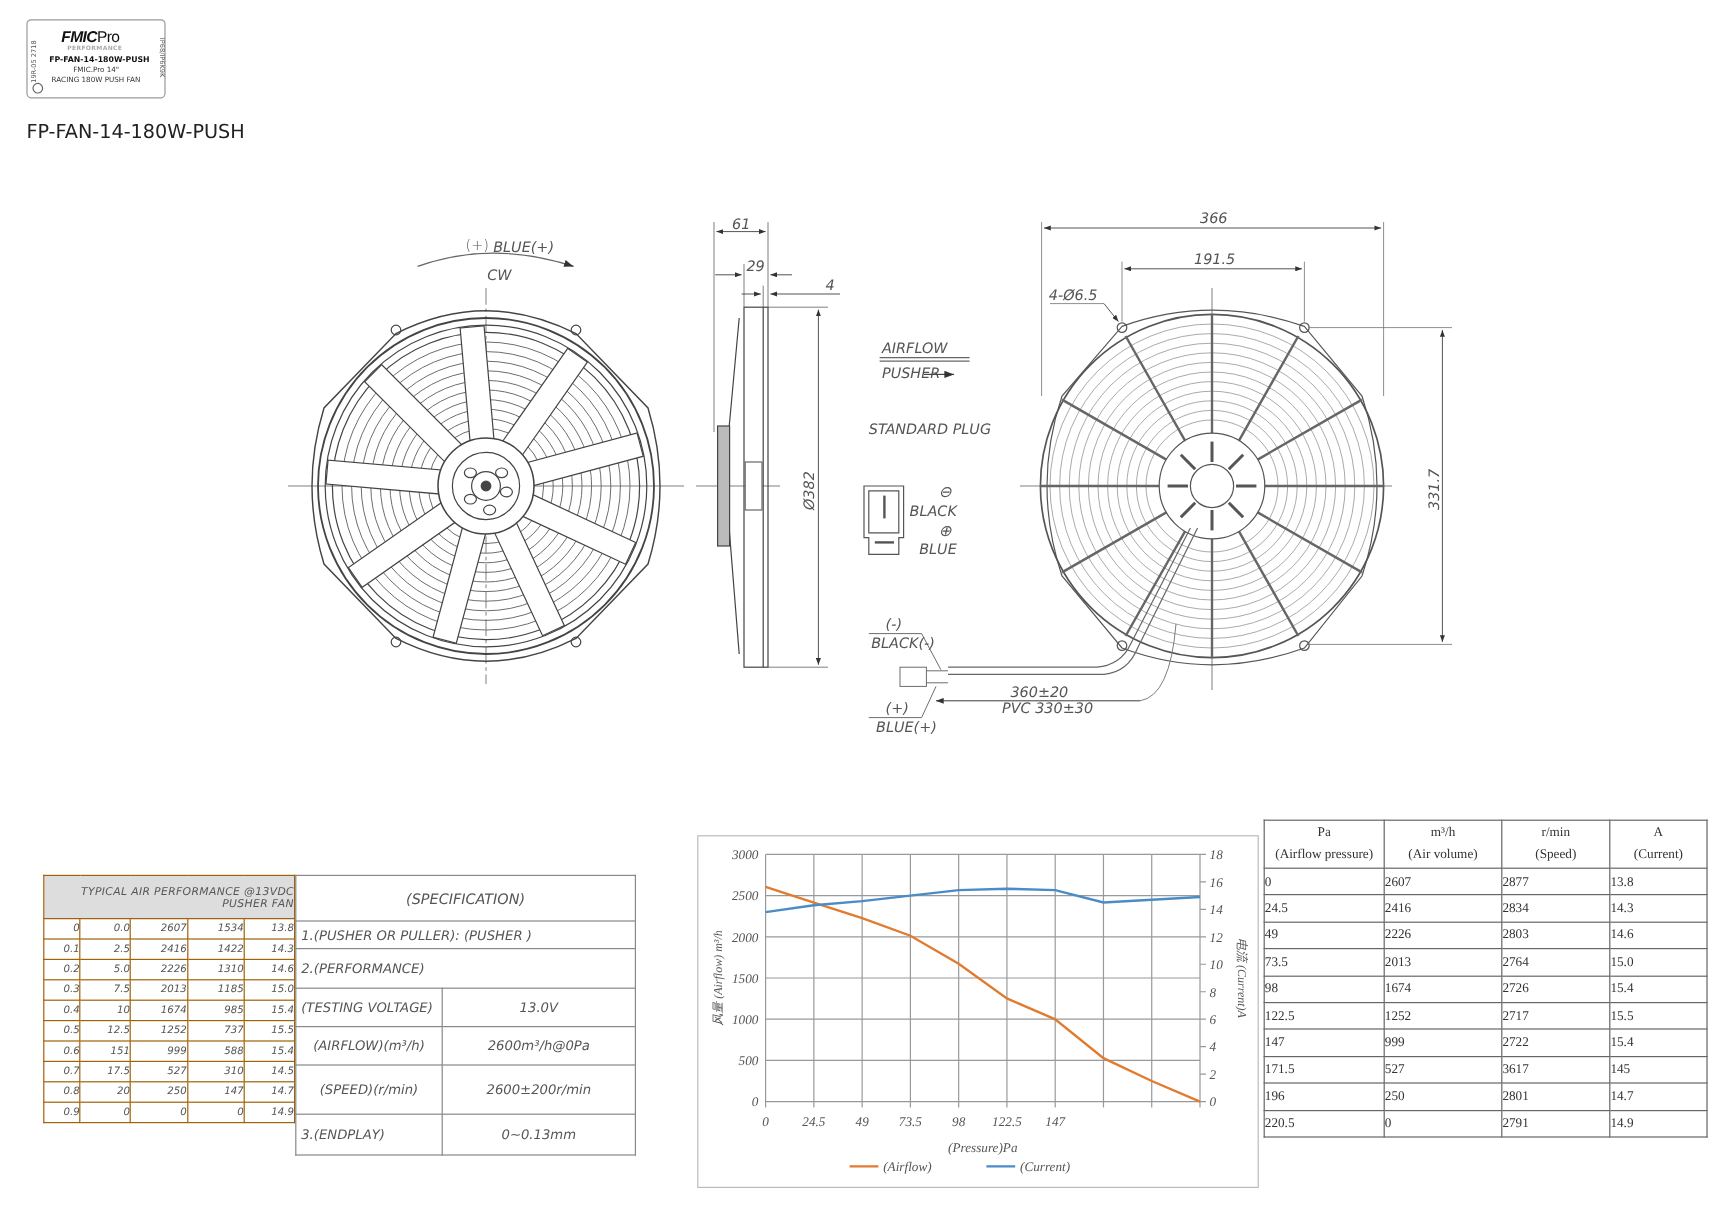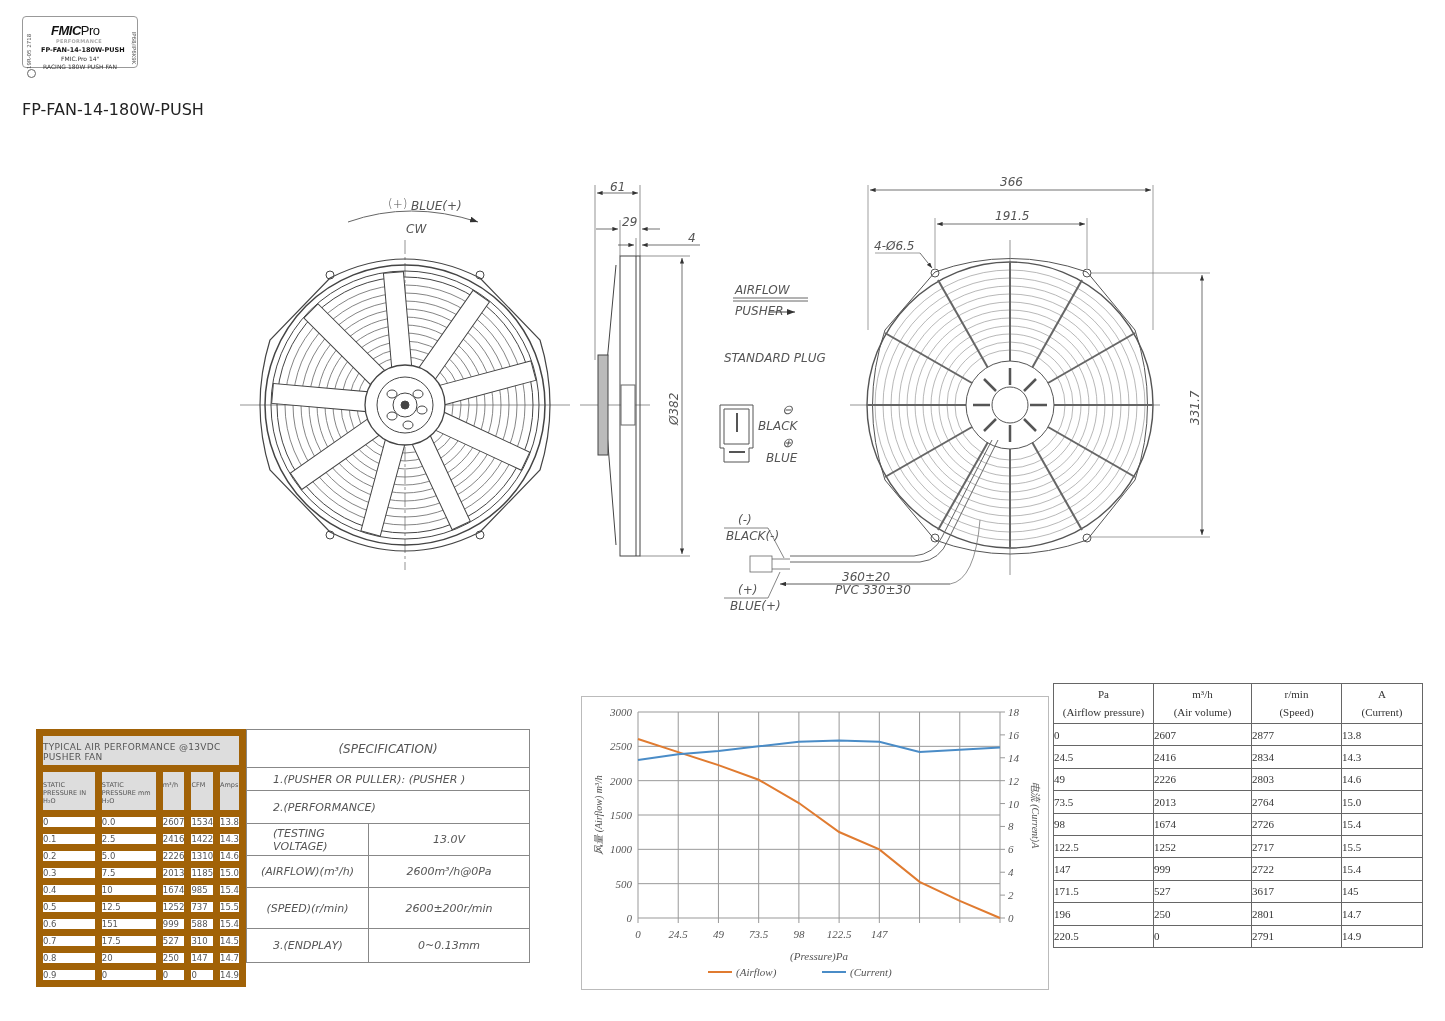--- a/index.html
+++ b/index.html
@@ -1,39 +1,39 @@
 <!DOCTYPE html>
 <html><head>
 <meta charset="utf-8">
 <style>
   *{box-sizing:border-box;margin:0;padding:0}
   body{width:1445px;height:1021px;background:#fff;position:relative;overflow:hidden;font-family:"DejaVu Sans",sans-serif;color:#333}
   .abs{position:absolute}
   
-  #label-box{left:22px;top:16px;width:116px;height:52px;border:1px solid #999;border-radius:4px;background:#fff}
+  #label-box{left:22px;top:16px;width:116px;height:66px;border:1px solid #999;border-radius:4px;background:#fff}
   #label-box .logo{position:absolute;left:28px;top:6px;font-family:"Liberation Sans",sans-serif;font-weight:bold;font-style:italic;font-size:13px;color:#111;letter-spacing:-0.5px}
   #label-box .logo span{font-style:normal;font-weight:normal}
   #label-box .perf{position:absolute;left:33px;top:21px;font-size:5px;color:#aaa;font-weight:bold;letter-spacing:0.3px}
   #label-box .pn{position:absolute;left:18px;top:29px;font-size:6.5px;font-weight:bold;color:#111}
   #label-box .l1{position:absolute;left:38px;top:38px;font-size:6px;color:#333}
   #label-box .l2{position:absolute;left:20px;top:46px;font-size:6px;color:#333}
   #label-box .vert-l{position:absolute;left:0px;top:24px;font-size:5.5px;color:#555;transform:rotate(-90deg);transform-origin:left top;top:52px;left:3px}
   #label-box .vert-r{position:absolute;right:-14px;top:28px;font-size:5.5px;color:#555;transform:rotate(90deg)}
   #label-box .ce{position:absolute;left:4px;top:52px;width:9px;height:9px;border:1px solid #666;border-radius:50%}
   #part-number{left:22px;top:100px;font-size:16px;color:#222;font-family:"DejaVu Sans",sans-serif}
 
   
   table{border-collapse:collapse}
   #perf-table{left:36px;top:729px;width:210px;font-size:8px}
-  #perf-table td,#perf-table th{border:7px solid #a16207;text-align:left;color:#555;font-weight:normal}
+  #perf-table td,#perf-table th{border:1px solid #a16207;text-align:right;font-style:italic;color:#555;font-weight:normal}
   #perf-table .title{background:#ddd;height:36px;font-size:9px;letter-spacing:0.3px;padding-top:2px}
   #perf-table .hdr th{background:#ddd;height:45px;font-size:6.5px;vertical-align:top;padding-top:10px;line-height:1.2}
   #perf-table td{height:17px;font-size:8.5px}
   #spec-table{left:246px;top:729px;width:284px;font-size:11px}
-  #spec-table td{border:1px solid #888;font-style:italic;color:#555;padding-left:26px;height:23px}
+  #spec-table td{border:1px solid #888;font-style:italic;color:#555;padding-left:4px;height:23px}
   #spec-table td.c{text-align:center;padding-left:0}
   #data-table{left:1053px;top:683px;width:370px;font-family:"Liberation Serif",serif;font-size:11px;color:#333}
   #data-table td,#data-table th{border:1px solid #666;font-weight:normal}
   #data-table th{height:40px;line-height:1.6}
   #data-table td{height:22.4px}
 
   
   #chart-box{left:581px;top:696px;width:468px;height:294px;border:1px solid #bbb}
   svg text{font-family:"Liberation Serif",serif;font-style:italic}
   .dim{font-family:"DejaVu Sans",sans-serif;font-style:italic;fill:#555;font-size:12px;font-weight:300}
@@ -260,27 +260,20 @@
   <text class="dim" x="730" y="610" font-size="9">BLUE(+)</text>
   <text class="dim" x="842" y="581" font-size="9">360±20</text>
   <text class="dim" x="835" y="594" font-size="9">PVC  330±30</text>
 </svg>
 
 <table id="perf-table" class="abs">
   <tbody>
       <tr>
         <td colspan="5" class="title"><span>TYPICAL AIR PERFORMANCE @13VDC</span><br><span>PUSHER FAN</span></td>
       </tr>
-  <tr class="hdr">
-    <th>STATIC PRESSURE IN H₂O</th>
-    <th>STATIC PRESSURE mm H₂O</th>
-    <th>m³/h</th>
-    <th>CFM</th>
-    <th>Amps</th>
-  </tr>
   </tbody>
     <tbody id="perf-body">
       <tr>
         <td>0</td>
         <td>0.0</td>
         <td>2607</td>
         <td>1534</td>
         <td>13.8</td>
       </tr>
       <tr>

